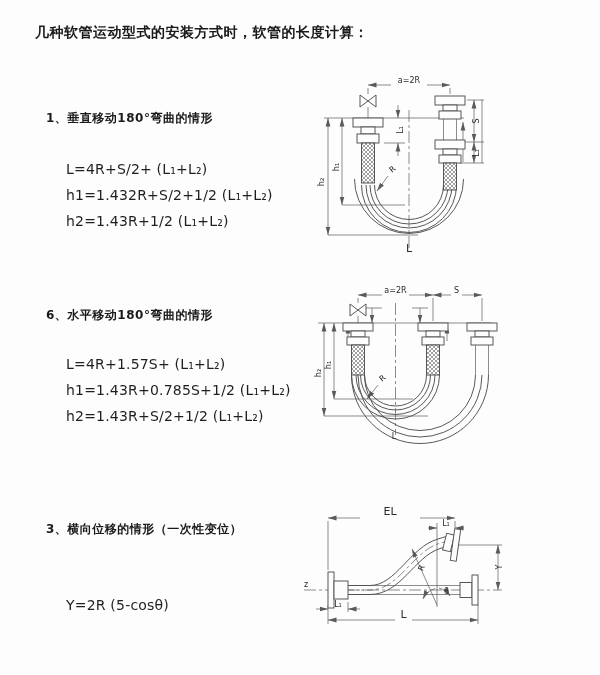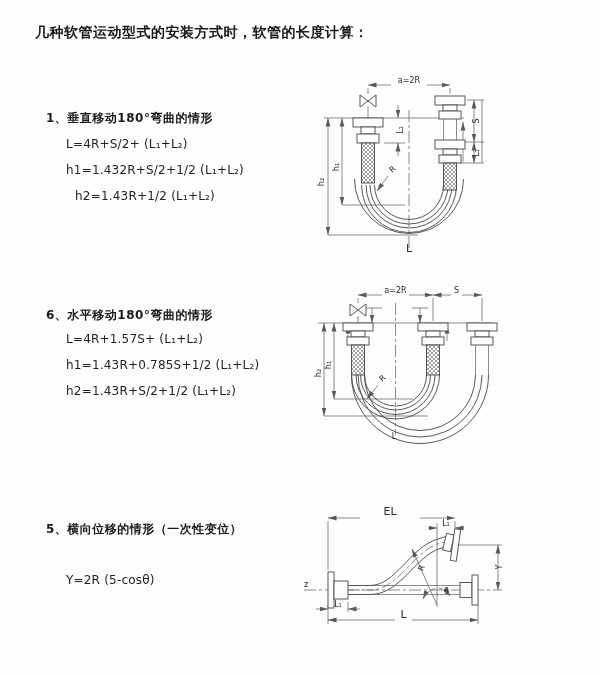--- a/index.html
+++ b/index.html
@@ -1,47 +1,47 @@
 <!DOCTYPE html>
 <html><head>
 <meta charset="utf-8">
 <style>
   html,body{margin:0;padding:0;}
   body{width:600px;height:675px;background:#fdfdfd;font-family:"DejaVu Sans",sans-serif;}
   #page{position:relative;width:600px;height:675px;overflow:hidden;background:#fdfdfd;color:#1c1c1c;}
   .title{position:absolute;left:35px;top:24px;font-size:14px;font-weight:600;letter-spacing:.5px;color:#1a1a1a;text-align:center;}
   .sec-heading{position:absolute;font-size:12px;font-weight:600;letter-spacing:.5px;color:#1a1a1a;}
-  .formula{position:absolute;font-size:12px;font-weight:400;color:#1f1f1f;letter-spacing:.2px;}
+  .formula{position:absolute;font-size:14px;font-weight:400;color:#1f1f1f;letter-spacing:.2px;margin-top:24px;}
   svg{position:absolute;overflow:visible;}
   .dim line,.dim path{stroke:#5a5a5a;stroke-width:.7;fill:none;}
   .cl{stroke:#5a5a5a;stroke-width:.7;fill:none;}
   .arc{stroke:#4f4f4f;stroke-width:.95;fill:none;}
   .part{stroke:#4f4f4f;stroke-width:.95;fill:#fdfdfd;}
   .hose{stroke:#4f4f4f;stroke-width:.95;}
   text.dl{font-family:"DejaVu Sans",sans-serif;font-size:8px;fill:#2a2a2a;}
   text.dlb{font-family:"DejaVu Sans",sans-serif;font-size:11px;fill:#2a2a2a;}
 </style>
 </head>
 <body>
 
 <div id="page">
 
   <div class="title">几种软管运动型式的安装方式时，软管的长度计算：</div>
 
   <div class="sec-heading" style="left:46px;top:110px">1、垂直移动180°弯曲的情形</div>
   <div class="formula" style="left:66px;top:137px">L=4R+S/2+ (L₁+L₂)</div>
   <div class="formula" style="left:66px;top:163px">h1=1.432R+S/2+1/2 (L₁+L₂)</div>
-  <div class="formula" style="left:75px;top:189px">h2=1.43R+1/2 (L₁+L₂)</div>
+  <div class="formula" style="left:66px;top:189px">h2=1.43R+1/2 (L₁+L₂)</div>
 
   <div class="sec-heading" style="left:46px;top:307px">6、水平移动180°弯曲的情形</div>
   <div class="formula" style="left:66px;top:332px">L=4R+1.57S+ (L₁+L₂)</div>
   <div class="formula" style="left:66px;top:358px">h1=1.43R+0.785S+1/2 (L₁+L₂)</div>
   <div class="formula" style="left:66px;top:384px">h2=1.43R+S/2+1/2 (L₁+L₂)</div>
 
-  <div class="sec-heading" style="left:46px;top:521px">5、横向位移的情形（一次性变位）</div>
+  <div class="sec-heading" style="left:46px;top:521px">3、横向位移的情形（一次性变位）</div>
   <div class="formula" style="left:66px;top:573px">Y=2R (5-cosθ)</div>
 
   <svg style="left:310px;top:72px" width="290" height="192" viewBox="0 0 290 192">
     <defs>
       <marker id="ah1" markerUnits="userSpaceOnUse" markerWidth="9" markerHeight="8" refX="8.5" refY="4" orient="auto-start-reverse">
         <path d="M0,1.6 L8.5,4 L0,6.4 Z" fill="#5a5a5a"></path>
       </marker>
       <pattern id="ht1" width="4" height="4" patternUnits="userSpaceOnUse">
         <rect width="4" height="4" fill="#fdfdfd"></rect>
         <path d="M0,0 L4,4 M4,0 L0,4" stroke="#7a7a7a" stroke-width="0.7"></path>

